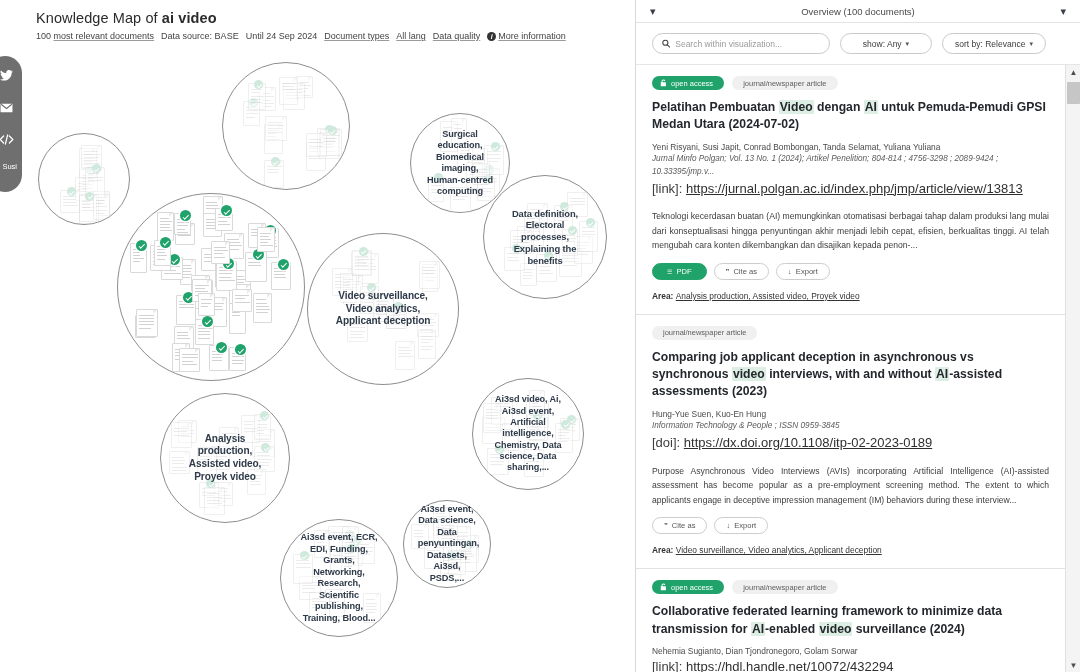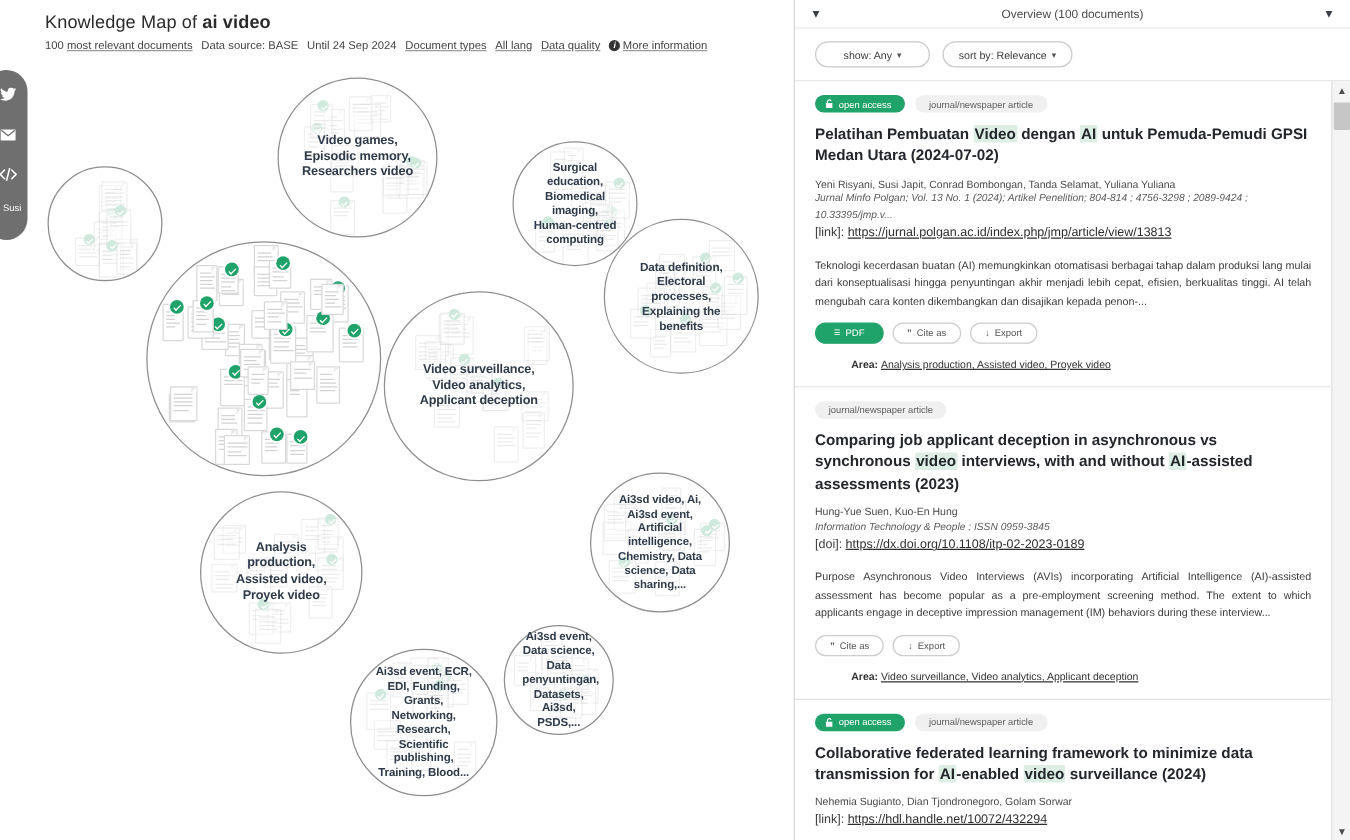--- a/index.html
+++ b/index.html
@@ -162,35 +162,35 @@
     background: #f0f0f0; color: #5d5d5d; font-size: 7.5px;
     display: inline-flex; align-items: center;
   }
   .doc-title {
     font-size: 12.2px; font-weight: 700; color: #23272c;
     line-height: 1.42; margin-bottom: 7px;
   }
   .hl { background: #ddeee4; border-radius: 1px; padding: 0 1px; }
   .doc-authors { font-size: 8.4px; color: #4a4a4a; line-height: 1.5; }
   .doc-source { font-size: 8.2px; color: #5b5b5b; font-style: italic; line-height: 1.55; }
-  .doc-link { font-size: 10px; color: #3d3d3d; line-height: 1.6; }
+  .doc-link { font-size: 13px; color: #3d3d3d; line-height: 1.6; }
   .doc-link a { color: #2f2f2f; text-decoration: underline; }
   .doc-abstract {
     margin-top: 10px; font-size: 8.6px; color: #3c3c3c;
     line-height: 1.68; text-align: justify;
   }
   .btn-row { display: flex; gap: 7px; margin-top: 10px; }
   .btn {
     height: 17px; padding: 0 11px; border-radius: 9px;
     font-size: 7.6px; display: inline-flex; align-items: center; gap: 4px;
     cursor: pointer; border: 1px solid #cdcdcd; background: #fff; color: #555;
   }
   .btn.primary { background: #1fa36a; color: #fff; border-color: #1fa36a; padding: 0 14px; }
   .area-row { margin-top: 11px; font-size: 8.4px; color: #333; }
-  .area-row b { font-weight: 700; margin-left: 29px; }
+  .area-row b { font-weight: 700; }
   .area-row .links { text-decoration: underline; color: #333; cursor: pointer; }
 
   
   .scrollbar {
     position: absolute; right: 0; top: 65px; bottom: 0; width: 15px;
     background: #f4f4f4; border-left: 1px solid #e0e0e0;
   }
   .sb-arrow {
     position: absolute; left: 0; width: 15px; height: 14px;
     display: flex; align-items: center; justify-content: center;
@@ -433,21 +433,20 @@
             <div class="mini-doc" style="left: 25.3479px; top: 20.2959px; width: 17.1928px; height: 26.9475px; opacity: 0.42;">
               <div class="corner" style="border-width: 4px 4px 0px 0px;"></div>
               <div class="ln" style="top: 5px; width: 10.3933px;"></div>
               <div class="ln" style="top: 8.2px; width: 7.47947px;"></div>
               <div class="ln" style="top: 11.4px; width: 11.4189px;"></div>
               <div class="ln" style="top: 14.6px; width: 9.54229px;"></div>
               <div class="ln" style="top: 17.8px; width: 10.3573px;"></div>
             </div>
             <div class="mini-badge pale" style="width: 9px; height: 9px; left: 31.3654px; top: 17.2959px;"></div>
           </div>
-          <div class="bubble-label" style="font-size: 10.2px; max-width: 102.4px;">Video games, Episodic memory, Researchers video</div>
         </div>
         <div class="bubble" style="left: 410px; top: 113px; width: 100px; height: 100px;">
           <div class="docs-layer">
             <div class="mini-doc" style="left: 46.2614px; top: 29.9913px; width: 16.1299px; height: 26.72px; opacity: 0.42;">
               <div class="corner" style="border-width: 4px 4px 0px 0px;"></div>
               <div class="ln" style="top: 5px; width: 9.66048px;"></div>
               <div class="ln" style="top: 8.2px; width: 10.8569px;"></div>
               <div class="ln" style="top: 11.4px; width: 8.19437px;"></div>
             </div>
             <div class="mini-doc" style="left: 16.7744px; top: 62.2436px; width: 16.6929px; height: 26.0315px; opacity: 0.42;">
@@ -1442,20 +1441,27 @@
 
   <div class="results-pane">
 
     <div class="results-topbar">
       <span class="chev">▾</span>
       <span class="results-title">Overview (100 documents)</span>
       <span class="chev">▾</span>
     </div>
 
     <div class="filters">
+      <div class="search-box">
+        <svg width="9" height="9" viewBox="0 0 16 16" fill="none" stroke="#444" stroke-width="2">
+            <circle cx="6.5" cy="6.5" r="5"></circle>
+            <path d="M10.5 10.5L15 15" stroke-linecap="round"></path>
+          </svg>
+        <input type="text" placeholder="Search within visualization..." style="">
+      </div>
       <div class="pill">
         <span>show: Any</span>
         <span class="caret">▾</span>
       </div>
       <div class="pill">
         <span>sort by: Relevance</span>
         <span class="caret">▾</span>
       </div>
     </div>
 

